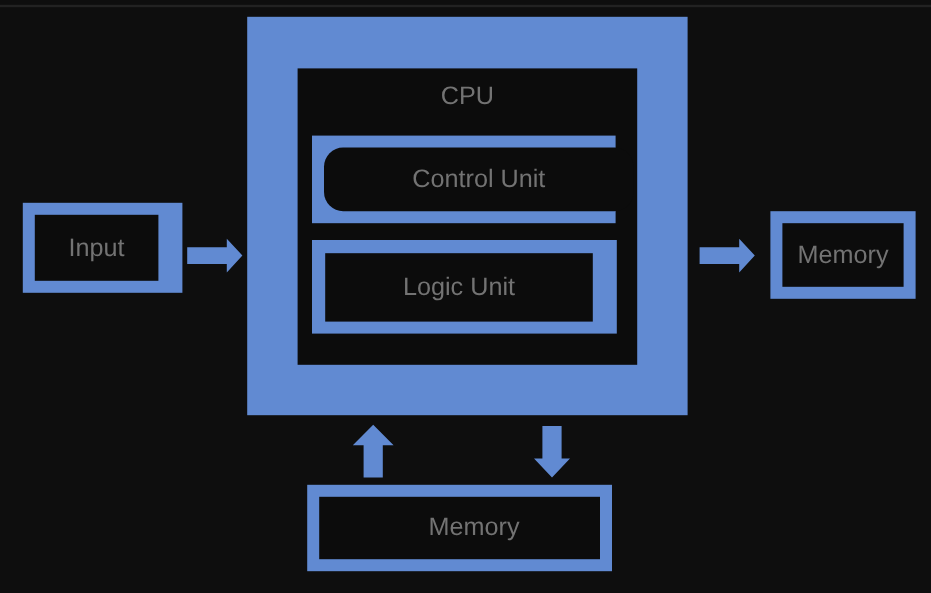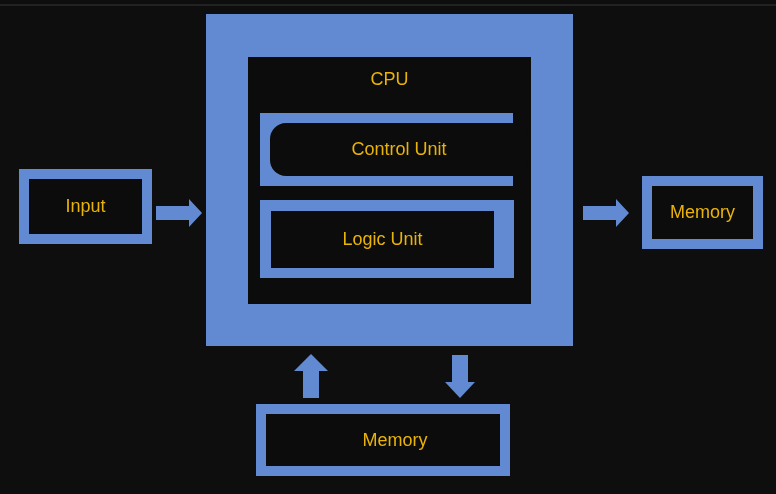--- a/index.html
+++ b/index.html
@@ -13,30 +13,30 @@
       position: absolute; left: 0; top: 4px; width: 776px; height: 2px;
       background: #222222;
     }
     .box {
       position: absolute; box-sizing: border-box;
       background: #0c0c0c;
       display: flex; align-items: center; justify-content: center;
       color: #ececec; font-size: 18px;
     }
     .blue { background: #618ad2; }
-    .label { color: #eab308; font-size: 18px; white-space: nowrap; }
+    .label { color: #737373; font-size: 21px; white-space: nowrap; }
     svg.arrow { position: absolute; overflow: visible; }
   </style>
 </head>
 <body>
 
 <div class="topline"></div>
 
 <div class="box blue" style="left:19px; top:169px; width:133px; height:75px;">
-  <div class="box" style="left:10px; top:10px; width:113px; height:55px;">
+  <div class="box" style="left:10px; top:10px; width:103px; height:55px;">
     <span class="label">Input</span>
   </div>
 </div>
 
 <svg class="arrow" style="left:156px; top:199px;" width="46" height="28" viewBox="0 0 46 28">
   <polygon points="0,7 33,7 33,0 46,14 33,28 33,21 0,21" fill="#618ad2"></polygon>
 </svg>
 
 <div class="box blue" style="left:206px; top:14px; width:367px; height:332px;">
   <div class="box" style="left:42px; top:43px; width:283px; height:247px; display:block;">

